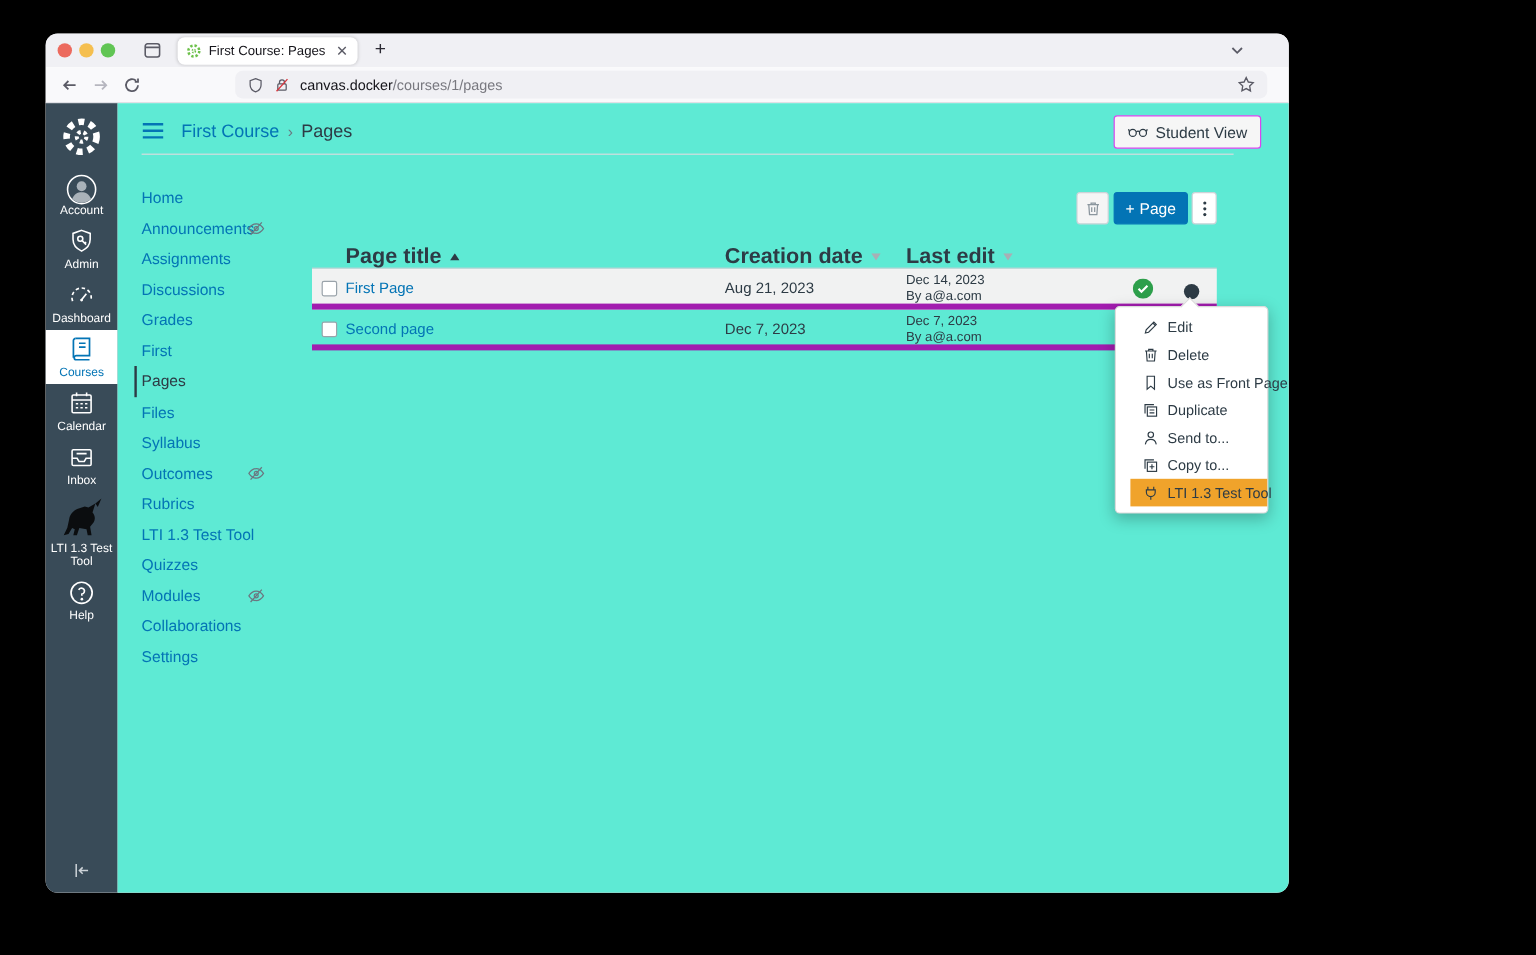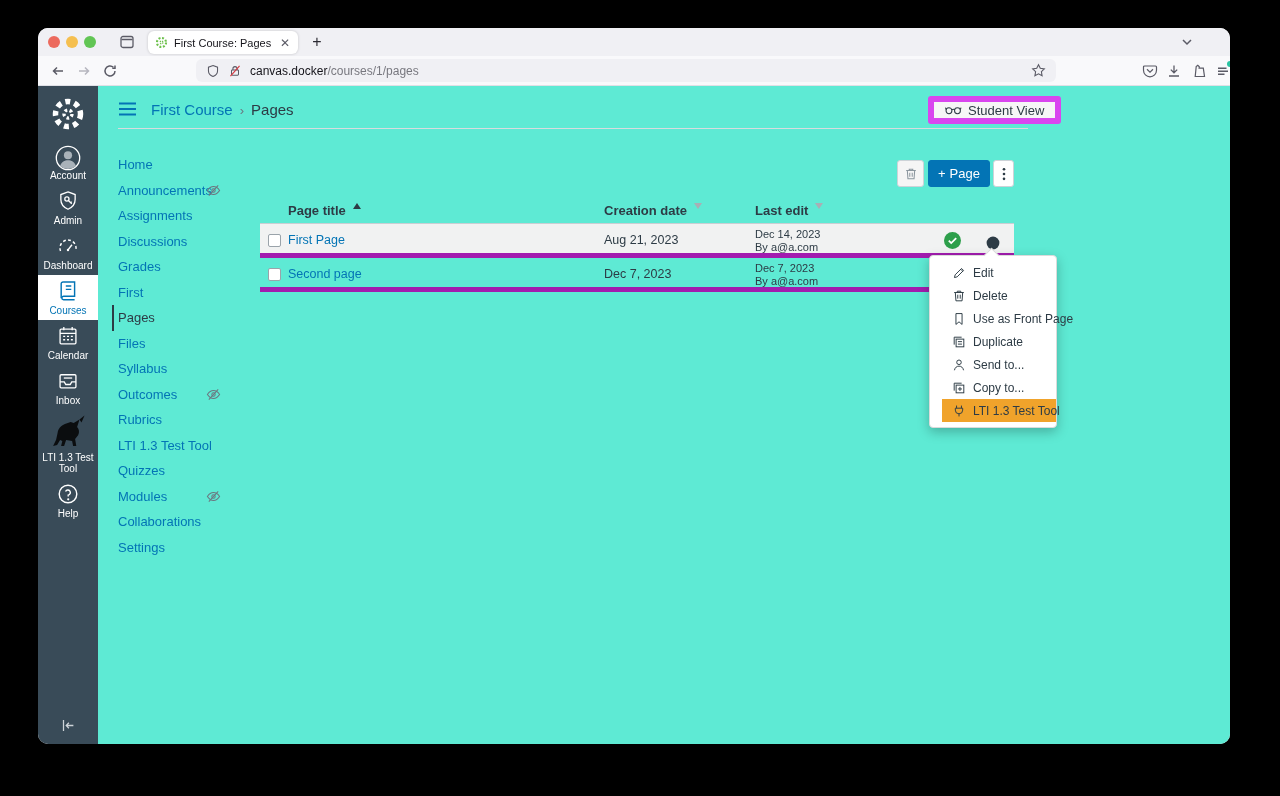--- a/index.html
+++ b/index.html
@@ -1,19 +1,19 @@
 <!DOCTYPE html>
 <html><head>
 <meta charset="utf-8">
 <style>
   * { margin:0; padding:0; box-sizing:border-box; }
   html,body { width:1280px; height:796px; background:#000; font-family:"Liberation Sans", sans-serif; overflow:hidden; }
   body { position:relative; }
 
-  .window { position:absolute; left:38px; top:28px; width:1192px; height:716px; background:#fff;
+  .window { position:absolute; left:38px; top:28px; width:1036px; height:716px; background:#fff;
             border-radius:10px; overflow:hidden; box-shadow:0 22px 60px rgba(0,0,0,.55); }
 
   
   .tabbar { position:relative; height:28px; background:#f0f0f4; }
   .traffic { position:absolute; top:8px; width:12px; height:12px; border-radius:50%; }
   .t-red { left:10px; background:#EC6A5E; } .t-yellow { left:28px; background:#F5BF4F; } .t-green { left:46px; background:#61C554; }
   .tab-overview { position:absolute; left:81px; top:6px; width:16px; height:16px; color:#5b5b66; }
   .tab { position:absolute; left:110px; top:3px; width:150px; height:23px; background:#fff; border-radius:6px;
          box-shadow:0 0 3px rgba(0,0,0,.18); display:flex; align-items:center; padding:0 7px; }
   .tab-favicon { width:13px; height:13px; flex:0 0 auto; }
@@ -54,21 +54,21 @@
   .gn-collapse svg { width:18px; height:15px; }
 
   .main { position:relative; flex:1; background:#5eead4; color:#2D3B45; }
 
   .course-menu-btn { position:absolute; left:20px; top:16px; width:19px; height:14px; color:#0374B5; }
   .breadcrumb { position:absolute; left:53px; top:15px; font-size:15px; white-space:nowrap; }
   .crumb-link { color:#0374B5; }
   .crumb-sep { color:#6B7780; padding:0 7px; font-size:13px; }
   .crumb-cur { color:#2D3B45; }
   .btn-student { position:absolute; left:830px; top:10px; height:28px; padding:0 11px; background:#F6F6F6;
-                 border:6px solid #d946ef; border-radius:3px; font-size:13px; color:#2D3B45;
+                 border:1px solid #d946ef; border-radius:3px; font-size:13px; color:#2D3B45;
                  display:flex; align-items:center; gap:6px; font-family:inherit; }
   .btn-student svg { width:17px; height:10px; }
   .hdr-divider { position:absolute; left:20px; top:42px; width:910px; height:1px; background:#D8DCDE; }
 
   .course-nav { position:absolute; left:20px; top:66px; width:150px; }
   .cn-item { position:relative; height:25.5px; display:flex; align-items:center; font-size:13px; color:#0374B5; cursor:pointer; }
   .cn-item.active { color:#2D3B45; border-left:2px solid #2D3B45; padding-left:4px; margin-left:-6px; }
   .cn-item .eye { position:absolute; left:88px; width:15px; height:15px; color:#6B7780; }
   .cn-item .eye svg { width:15px; height:15px; }
 
@@ -78,21 +78,21 @@
   .btn-page { position:absolute; left:830px; top:74px; width:62px; height:27px; background:#0374B5; color:#fff;
               border:1px solid #0374B5; border-radius:3px; font-size:13px; font-family:inherit;
               display:flex; align-items:center; justify-content:center; gap:4px; }
   .btn-kebab { position:absolute; left:895px; top:74px; width:21px; height:27px; background:#fff;
                border:1px solid #CDD3D8; border-radius:3px; color:#2D3B45; }
   .kebab-glyph svg { width:4px; height:14px; }
 
   
   .tbl { position:absolute; left:162px; top:117px; width:754px; }
   .tbl-head { position:relative; height:21px; border-bottom:1px solid #C9CFD4; }
-  .th { position:absolute; top:0; font-size:13px; font-weight:bold; color:#2D3B45; display:flex; align-items:flex-start; gap:7px; }
+  .th { position:absolute; top:0; font-size:18px; font-weight:bold; color:#2D3B45; display:flex; align-items:center; gap:7px; }
   .th svg { width:8px; height:6px; }
   .th-title { left:28px; } .th-creation { left:344px; } .th-ledit { left:495px; }
   .trow { position:relative; height:34px; border-bottom:5px solid #a21caf; }
   .trow.highlighted { background:#F1F2F2; }
   .checkbox { position:absolute; left:8px; top:10px; width:13px; height:13px; border:1px solid #9AA3AA; border-radius:2px; background:#fff; }
   .cell-title { position:absolute; left:28px; top:9px; font-size:12.5px; color:#0374B5; text-decoration:none; }
   .cell-creation { position:absolute; left:344px; top:9px; font-size:12.5px; color:#2D3B45; }
   .cell-ledit { position:absolute; left:495px; top:4px; font-size:11px; line-height:13px; color:#2D3B45; }
   .cell-status { position:absolute; left:684px; top:8px; width:17px; height:17px; }
   .cell-status svg { width:17px; height:17px; }

